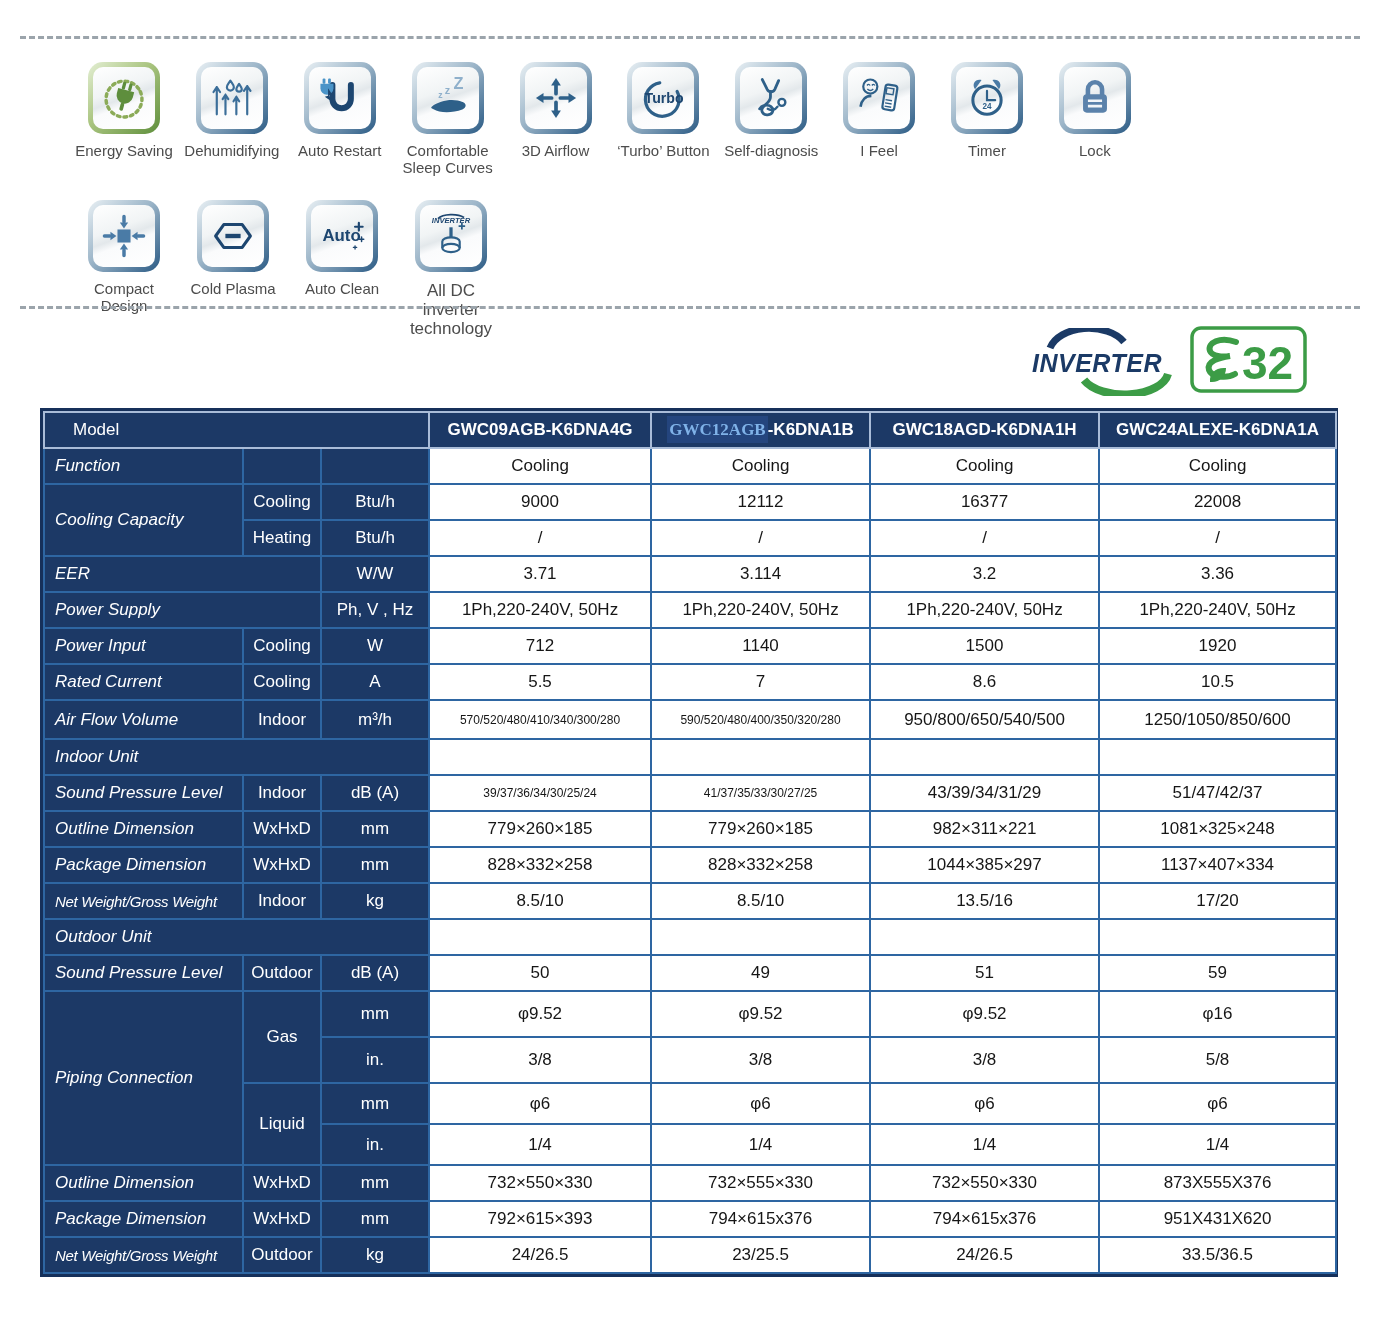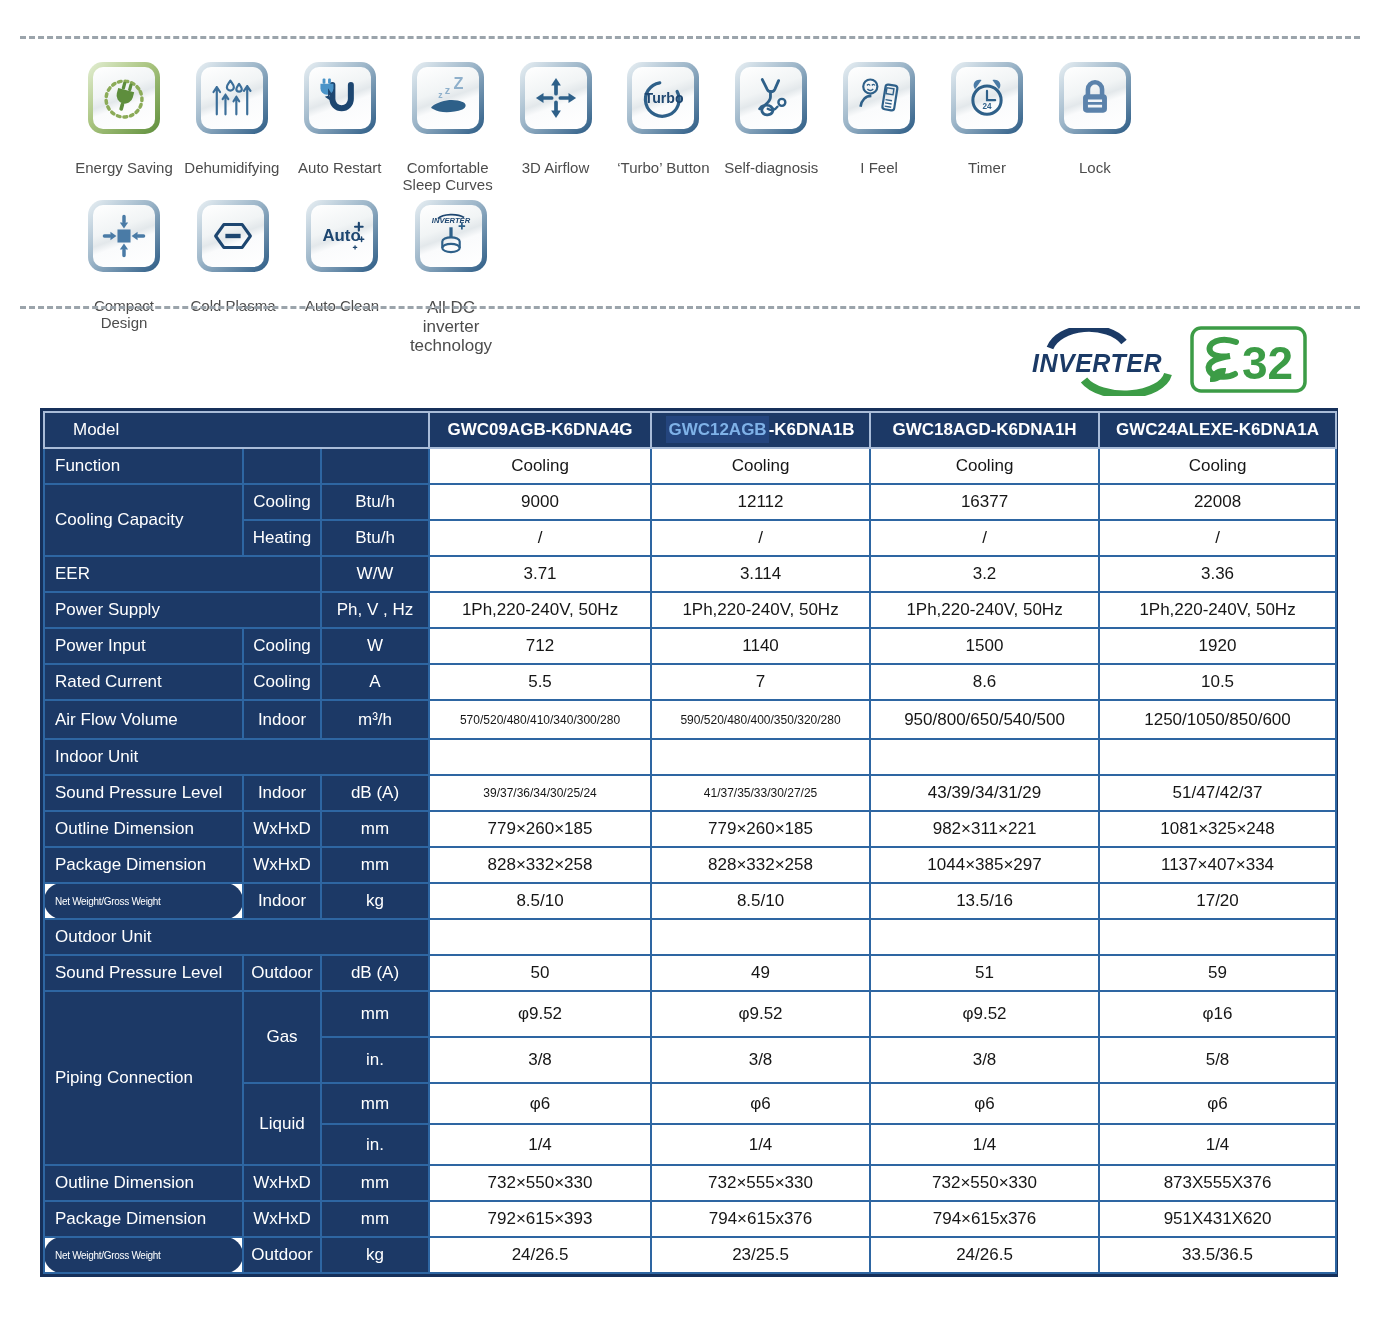--- a/index.html
+++ b/index.html
@@ -12,42 +12,42 @@
   
   .feat-row{position:absolute;display:flex;justify-content:space-between;}
   .feat-row1{left:72px;top:62px;width:1075px;}
   .feat-row2{left:72px;top:200px;width:431px;}
   .feat{width:104px;display:flex;flex-direction:column;align-items:center;}
   .tile{width:72px;height:72px;border-radius:15px;padding:5px;box-sizing:border-box;
         background:linear-gradient(135deg,#e9f0f4 0%,#9db6c9 45%,#2b5b85 100%);}
   .tile.green{background:linear-gradient(135deg,#e4efd4 0%,#a9c47f 45%,#5f8f3c 100%);}
   .tile-inner{width:100%;height:100%;border-radius:10px;display:flex;align-items:center;justify-content:center;
         background:linear-gradient(160deg,#ffffff 0%,#f1f4f5 38%,#e3e8eb 50%,#fafbfc 60%,#ffffff 100%);}
-  .feat-label{margin-top:26px;font-size:15px;line-height:1.12;color:#4c4c4c;text-align:center;min-height:34px;}
+  .feat-label{margin-top:9px;font-size:15px;line-height:1.12;color:#4c4c4c;text-align:center;min-height:34px;}
   .feat-label.sm{font-size:17px;}
 
   
   .logo-inverter{position:absolute;left:1032px;top:328px;}
   .logo-r32{position:absolute;left:1190px;top:326px;}
 
   
   .spec-wrap{position:absolute;left:40px;top:408px;width:1298px;border:3px solid #16305a;box-sizing:border-box;}
   table.spec{border-collapse:collapse;table-layout:fixed;width:100%;font-size:17px;}
   .spec td{border:2px solid #2e66a2;overflow:hidden;white-space:nowrap;}
-  .spec td.lc{background:#1c3966;color:#fff;text-align:left;padding-left:10px;}
+  .spec td.lc{background:#1c3966;color:#fff;text-align:left;padding-left:10px;font-style:italic;}
   .spec td.cc{background:#1c3966;color:#fff;text-align:center;}
   .spec td.dc{background:#fff;color:#161616;text-align:center;}
   .spec td.mh{background:#1c3966;color:#fff;text-align:center;font-weight:bold;border-color:#a9bcd8;}
   .spec tr{height:36px;}
   .spec tr.h48{height:39px;}
   .spec tr.h46{height:46px;}
   .spec tr.h41{height:41px;}
-  .spec td.cond{font-size:10px;letter-spacing:-0.3px;border-radius:18px;}
+  .spec td.cond{font-size:15px;letter-spacing:-0.3px;}
   .spec td.sm{font-size:12px;}
-  .hl{color:#7fb2e8;background:#24457e;padding:4px 2px;}
+  .hl{color:#7fb2e8;background:#24457e;padding:4px 2px;font-family:Liberation Serif, serif;}
 
   svg text{font-family:"Liberation Sans", sans-serif;}
 </style>
 </head>
 <body>
 
 <div class="page">
 
   <div class="dash-line dash-top"></div>
 

